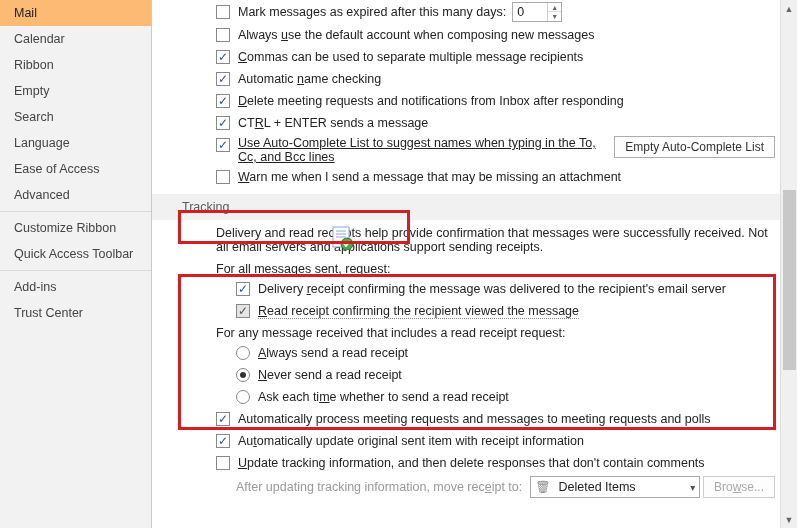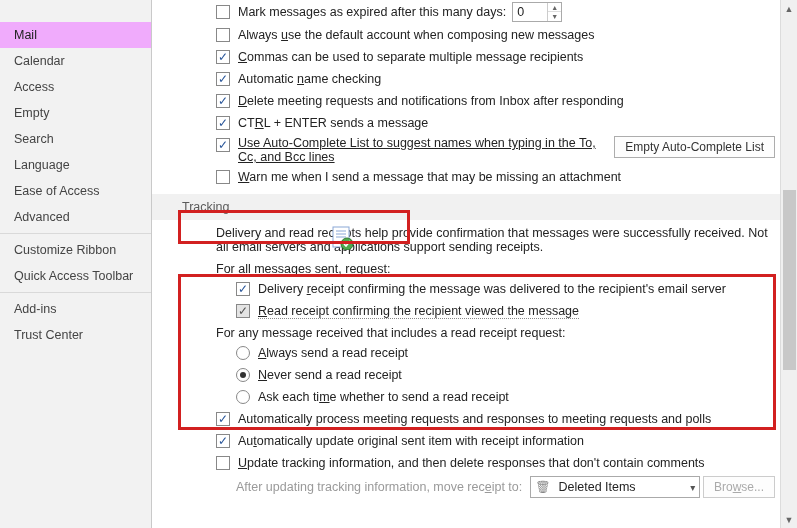--- a/index.html
+++ b/index.html
@@ -21,23 +21,22 @@
     height: 528px;
     background: #f2f2f2;
     border-right: 1px solid #c9c9c9;
   }
   .sidebar .item {
     padding: 6px 12px 6px 14px;
     color: #444;
     cursor: default;
   }
   .sidebar .item.active {
-    background: #f0abfc;
+    background: #fdba74;
     color: #222;
-    margin-top: 22px;
   }
   .sidebar .sep {
     border-top: 1px solid #d9d9d9;
     margin: 3px 0;
   }
   .main {
     position: absolute;
     left: 152px; top: 0;
     width: 645px;
     height: 392px;
@@ -171,21 +170,21 @@
   }
   .label-sub { padding-left: 64px; padding-top: 4px; padding-bottom: 2px; }
   .dotted { border-bottom: 1px dotted #888; }
 </style>
 </head>
 <body>
 
 <div class="sidebar">
   <div class="item active">Mail</div>
   <div class="item">Calendar</div>
-  <div class="item">Access</div>
+  <div class="item">Ribbon</div>
   <div class="item">Empty</div>
   <div class="item">Search</div>
   <div class="item">Language</div>
   <div class="item">Ease of Access</div>
   <div class="item">Advanced</div>
   <div class="sep"></div>
   <div class="item">Customize Ribbon</div>
   <div class="item">Quick Access Toolbar</div>
   <div class="sep"></div>
   <div class="item">Add-ins</div>
@@ -283,21 +282,21 @@
     <span><span class="underline-letter">N</span>ever send a read receipt</span>
   </div>
 
   <div class="row indent">
     <span class="rb"></span>
     <span>Ask each ti<span class="underline-letter">m</span>e whether to send a read receipt</span>
   </div>
 
   <div class="row">
     <span class="cb checked"></span>
-    <span>Automatically process meeting requests and responses to meeting requests and polls</span>
+    <span>Automatically process meeting requests and messages to meeting requests and polls</span>
   </div>
 
   <div class="row">
     <span class="cb checked"></span>
     <span>Au<span class="underline-letter">t</span>omatically update original sent item with receipt information</span>
   </div>
 
   <div class="row">
     <span class="cb"></span>
     <span><span class="underline-letter">U</span>pdate tracking information, and then delete responses that don't contain comments</span>

